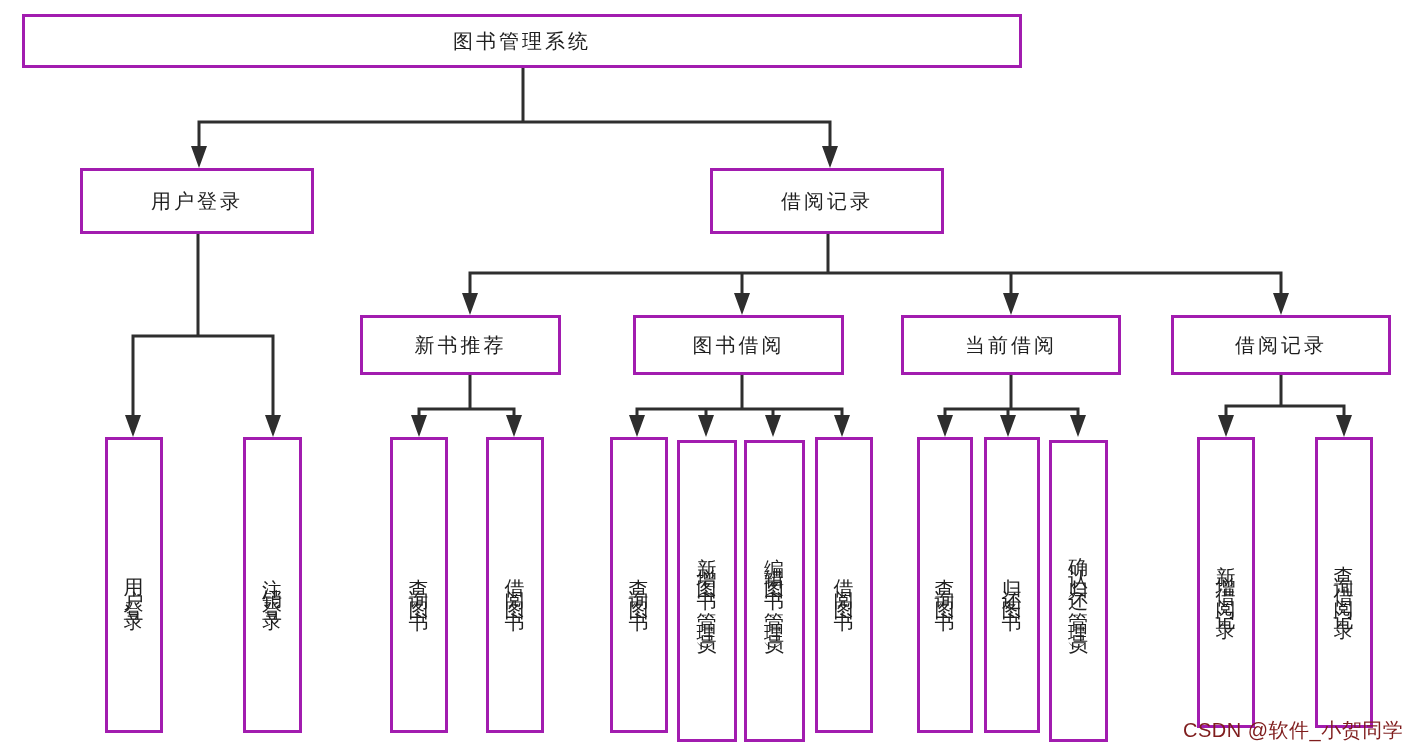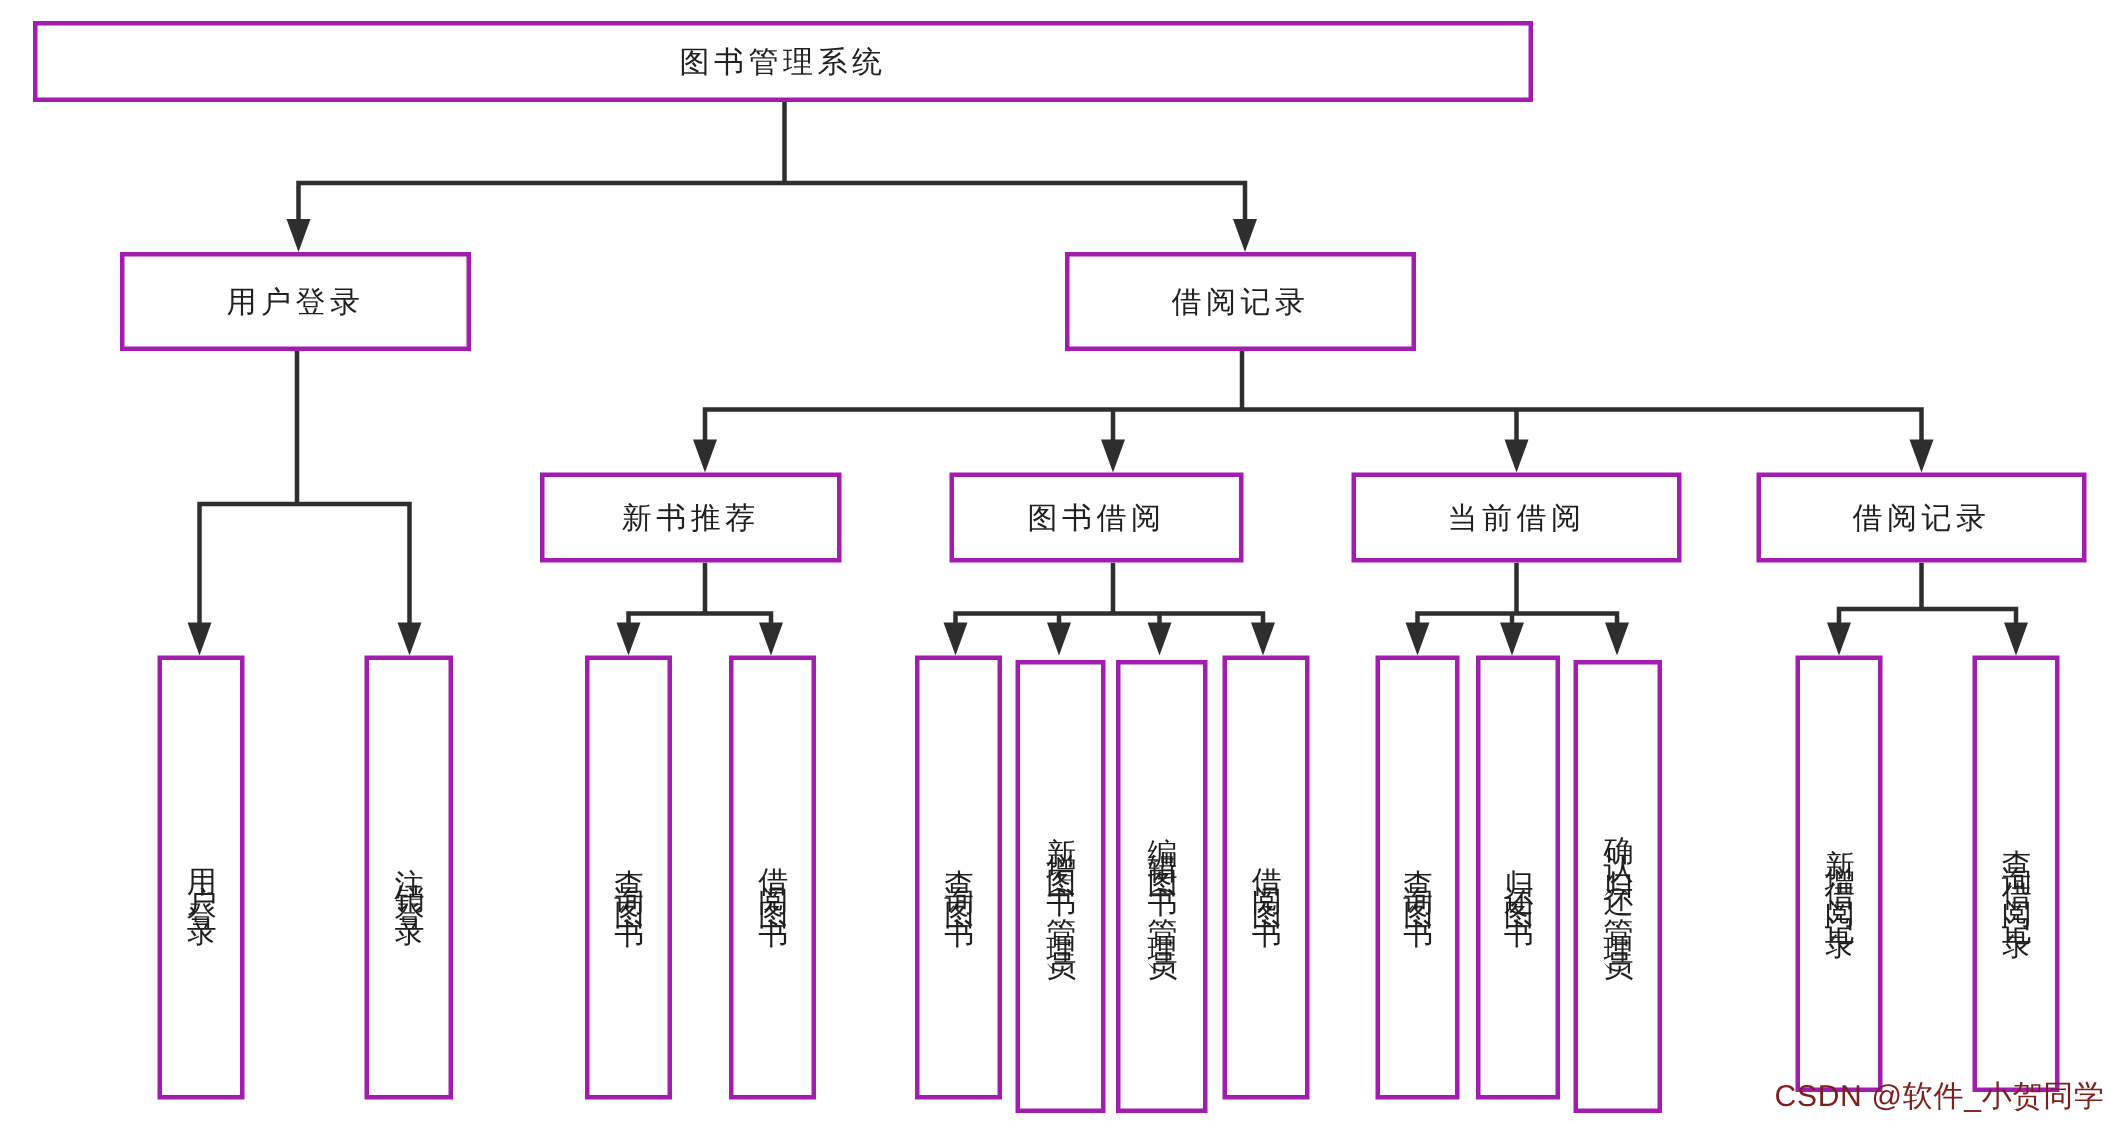--- a/index.html
+++ b/index.html
@@ -33,21 +33,21 @@
     font-size: 20px;
     letter-spacing: 11px;
     line-height: 1;
     white-space: nowrap;
   }
   
   #n-root            { left: 22px;   top: 14px;  width: 1000px; height: 54px; }
   #n-user-login      { left: 80px;   top: 168px; width: 234px;  height: 66px; }
   #n-book-mgmt       { left: 710px;  top: 168px; width: 234px;  height: 66px; }
   #n-new-book        { left: 360px;  top: 315px; width: 201px;  height: 60px; }
-  #n-book-borrow     { left: 633px;  top: 315px; width: 196px;  height: 60px; }
+  #n-book-borrow     { left: 633px;  top: 315px; width: 211px;  height: 60px; }
   #n-current-borrow  { left: 901px;  top: 315px; width: 220px;  height: 60px; }
   #n-borrow-records  { left: 1171px; top: 315px; width: 220px;  height: 60px; text-align: right; }
   
   #n-leaf-user-login { left: 105px;  top: 437px; width: 58px; height: 296px; }
   #n-leaf-logout     { left: 243px;  top: 437px; width: 59px; height: 296px; }
   #n-rec-query       { left: 390px;  top: 437px; width: 58px; height: 296px; }
   #n-rec-borrow      { left: 486px;  top: 437px; width: 58px; height: 296px; }
   #n-bb-query        { left: 610px;  top: 437px; width: 58px; height: 296px; }
   #n-bb-add          { left: 677px;  top: 440px; width: 60px; height: 302px; }
   #n-bb-edit         { left: 744px;  top: 440px; width: 61px; height: 302px; }

